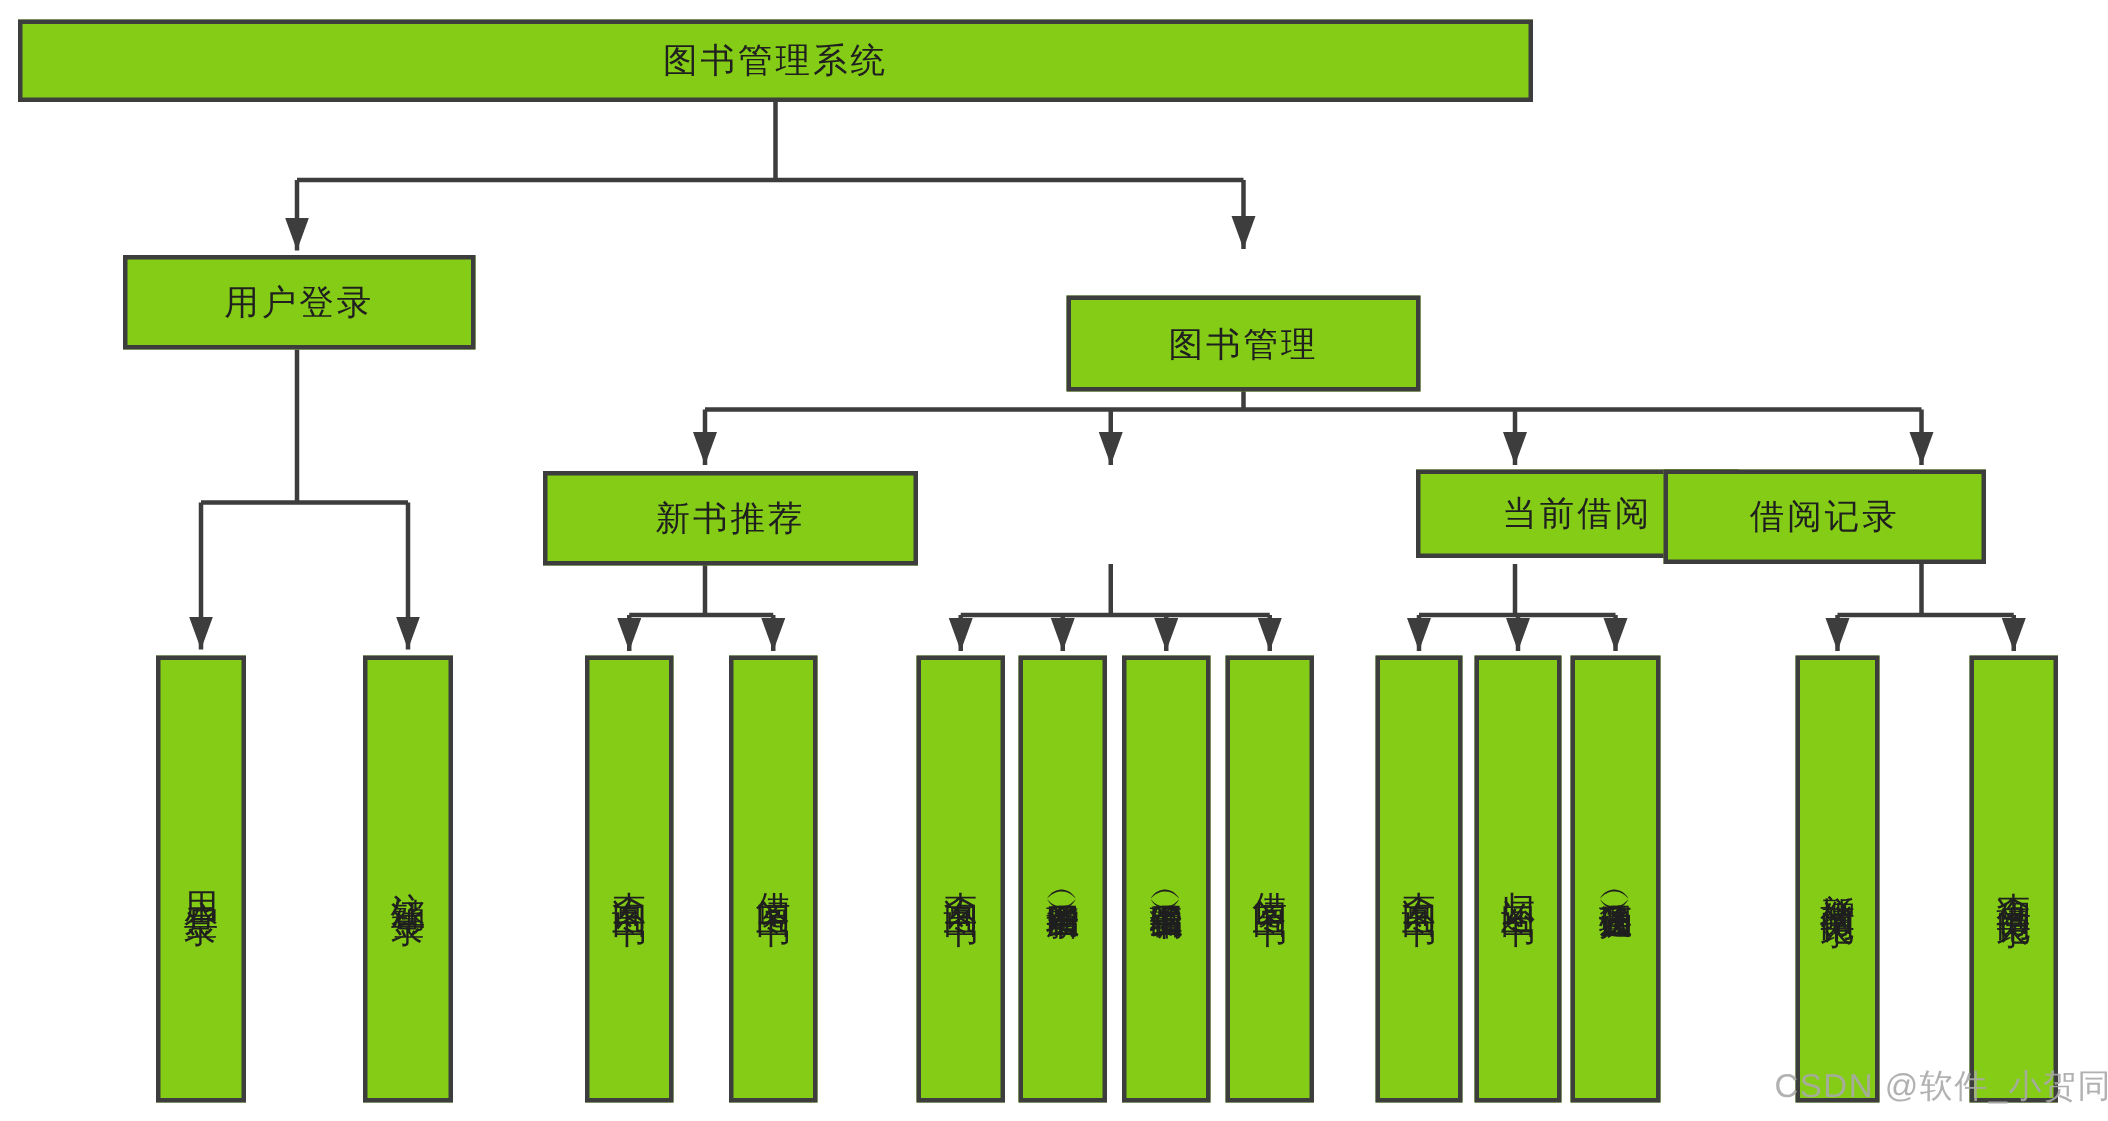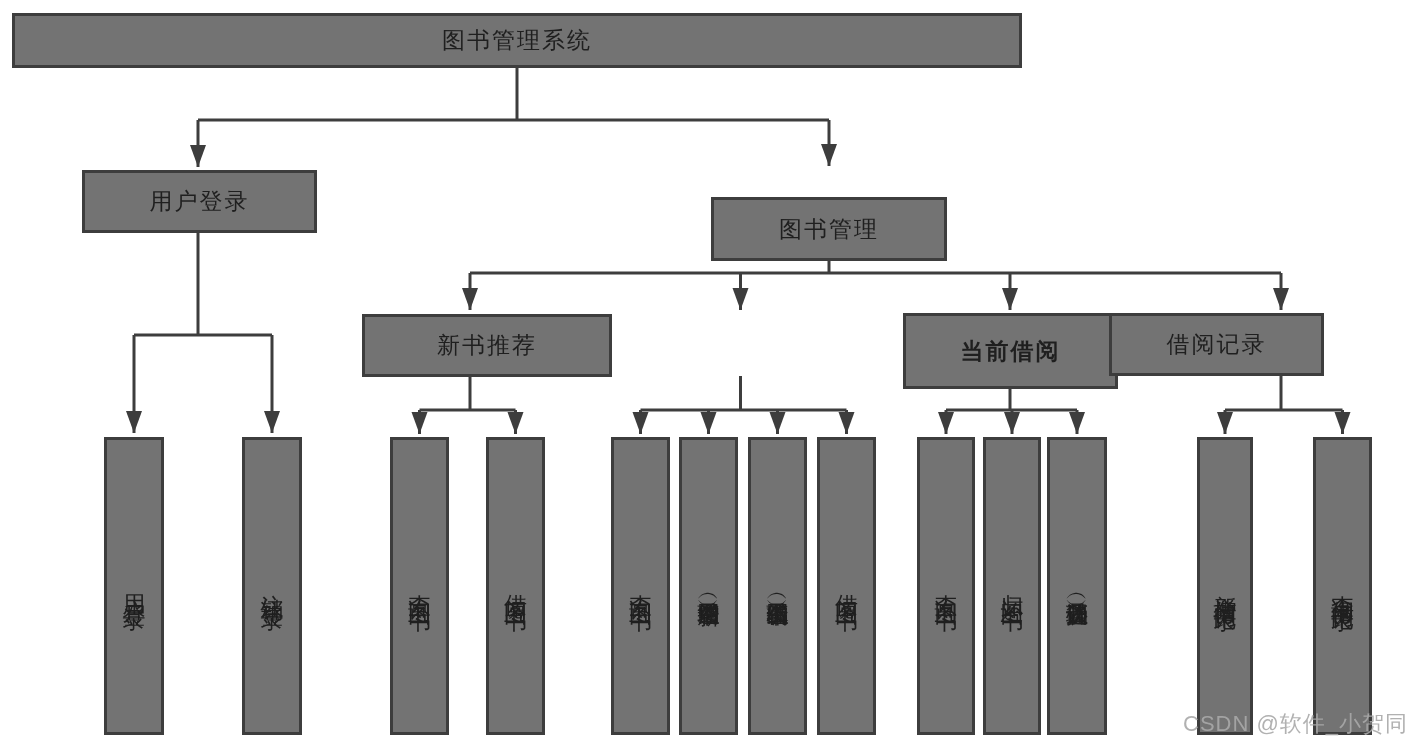--- a/index.html
+++ b/index.html
@@ -14,21 +14,21 @@
   .connectors {
     position: absolute;
     left: 0; top: 0;
     width: 1405px; height: 747px;
     z-index: 1;
   }
   .node {
     position: absolute;
     box-sizing: border-box;
     border: 3px solid #3d3d3d;
-    background: #737373;
+    background: #84cc16;
     color: #1f1f1f;
     display: flex;
     align-items: center;
     justify-content: center;
     z-index: 2;
   }
   .node.h {
     font-size: 23px;
     letter-spacing: 2px;
     white-space: nowrap;
@@ -105,21 +105,21 @@
       <path d="M1342.5,410 V434" marker-end="url(#arrow)"></path>
     </g>
   </svg>
 
   <div class="node h" style="left:12px; top:13px; width:1010px; height:55px;">图书管理系统</div>
 
   <div class="node h" style="left:82px; top:170px; width:235px; height:63px;">用户登录</div>
   <div class="node h" style="left:711px; top:169px; width:236px; height:64px;margin-top:28px;">图书管理</div>
 
   <div class="node h" style="left:362px; top:314px; width:250px; height:63px;">新书推荐</div>
-  <div class="node h" style="left:903px; top:313px; width:215px; height:76px;font-weight:bold;">当前借阅</div>
+  <div class="node h" style="left:944px; top:313px; width:215px; height:59px;">当前借阅</div>
   <div class="node h" style="left:1109px; top:313px; width:215px; height:63px;">借阅记录</div>
 
   <div class="node v" style="left:104px; top:437px; width:60px; height:298px;">用户登录</div>
   <div class="node v" style="left:242px; top:437px; width:60px; height:298px;">注销登录</div>
 
   <div class="node v" style="left:390px; top:437px; width:59px; height:298px;">查询图书</div>
   <div class="node v" style="left:486px; top:437px; width:59px; height:298px;">借阅图书</div>
 
   <div class="node v" style="left:611px; top:437px; width:59px; height:298px;">查询图书</div>
   <div class="node v long" style="left:679px; top:437px; width:59px; height:298px;">新增图书（管理员）</div>

